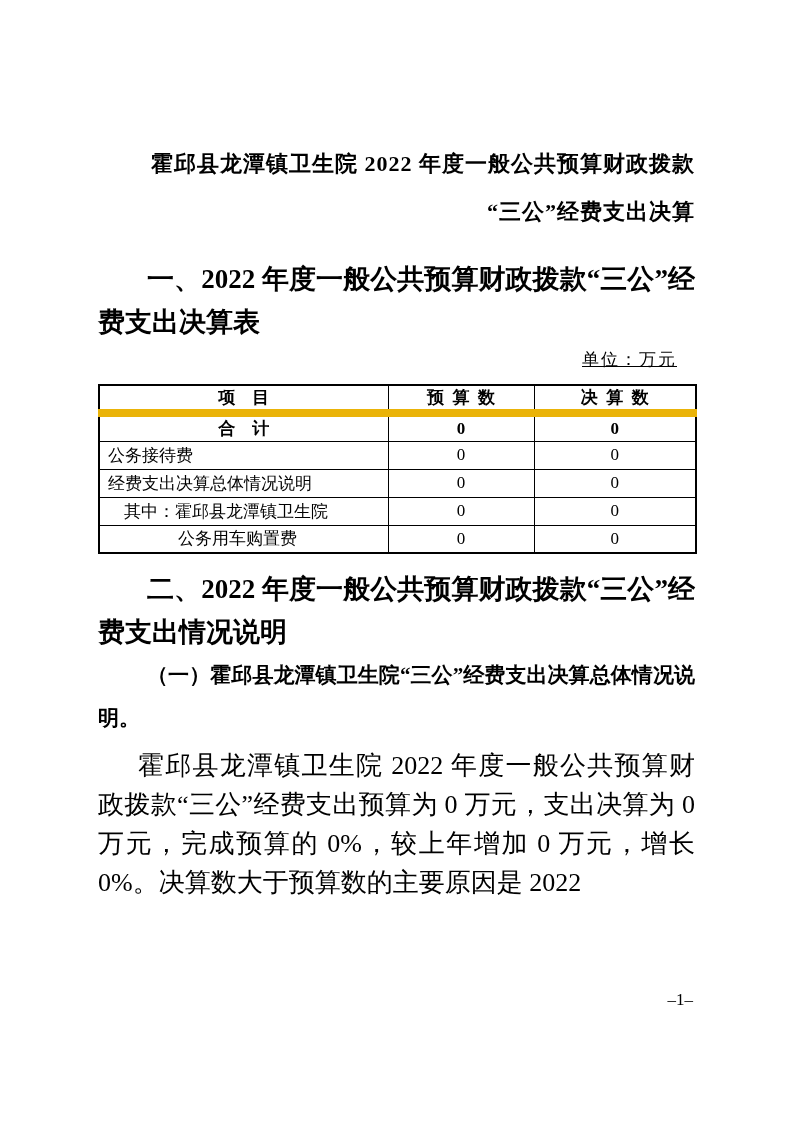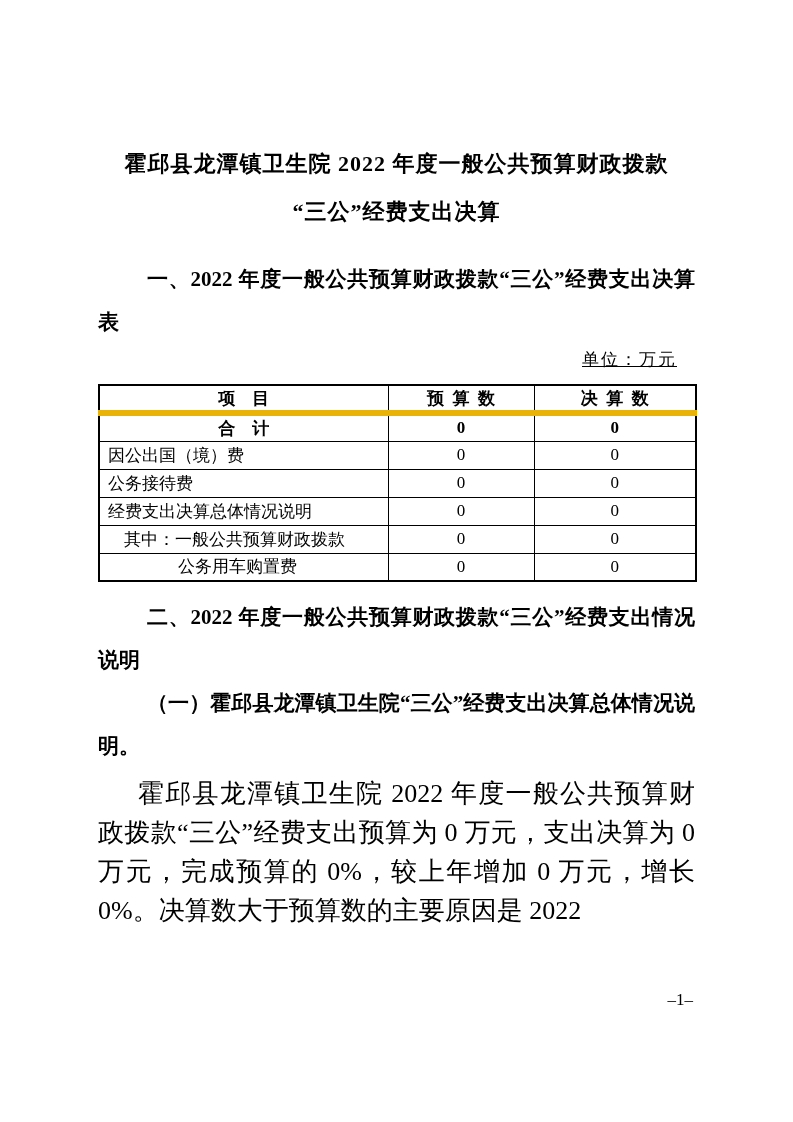--- a/index.html
+++ b/index.html
@@ -16,26 +16,26 @@
     position: relative;
     overflow: hidden;
     font-family: "Liberation Serif", serif;
   }
   .content {
     padding: 140px 98px 0 98px;
   }
   .doc-title {
     font-size: 22px;
     font-weight: bold;
-    text-align: center;
+    text-align: right;
     line-height: 48px;
     letter-spacing: 1px;
   }
   .heading {
-    font-size: 21px;
+    font-size: 27px;
     font-weight: bold;
     line-height: 43px;
     text-indent: 49px;
     text-align: justify;
     margin: 0;
   }
   .heading-1 { margin-top: 22px; }
   .heading-2 { margin-top: 14px; }
   .subheading {
     font-size: 21px;
@@ -67,21 +67,21 @@
   table.expense col.c-final  { width: 162px; }
   .expense th, .expense td {
     border: 1px solid #000;
     height: 28px;
     padding: 0;
     vertical-align: middle;
   }
   .expense th {
     font-weight: bold;
     text-align: center;
-    border-bottom: 6px solid #eab308;
+    border-bottom: 8px solid #eab308;
   }
   .expense td.item {
     text-align: left;
     padding-left: 8px;
   }
   .expense td.num { text-align: center; }
   .expense tr.total td {
     font-weight: bold;
     text-align: center;
     padding-left: 0;
@@ -136,36 +136,31 @@
           <th>决 算 数</th>
         </tr>
       </thead>
       <tbody>
         <tr class="total">
           <td class="item">合　计</td>
           <td class="num">0</td>
           <td class="num">0</td>
         </tr>
         <tr>
-          <td class="item">因公出国（境）费</td>
-          <td class="num">0</td>
-          <td class="num">0</td>
-        </tr>
-        <tr>
           <td class="item">公务接待费</td>
           <td class="num">0</td>
           <td class="num">0</td>
         </tr>
         <tr>
           <td class="item">经费支出决算总体情况说明</td>
           <td class="num">0</td>
           <td class="num">0</td>
         </tr>
         <tr>
-          <td class="item indent-1">其中：一般公共预算财政拨款</td>
+          <td class="item indent-1">其中：霍邱县龙潭镇卫生院</td>
           <td class="num">0</td>
           <td class="num">0</td>
         </tr>
         <tr>
           <td class="item indent-3">公务用车购置费</td>
           <td class="num">0</td>
           <td class="num">0</td>
         </tr>
       </tbody>
     </table>

